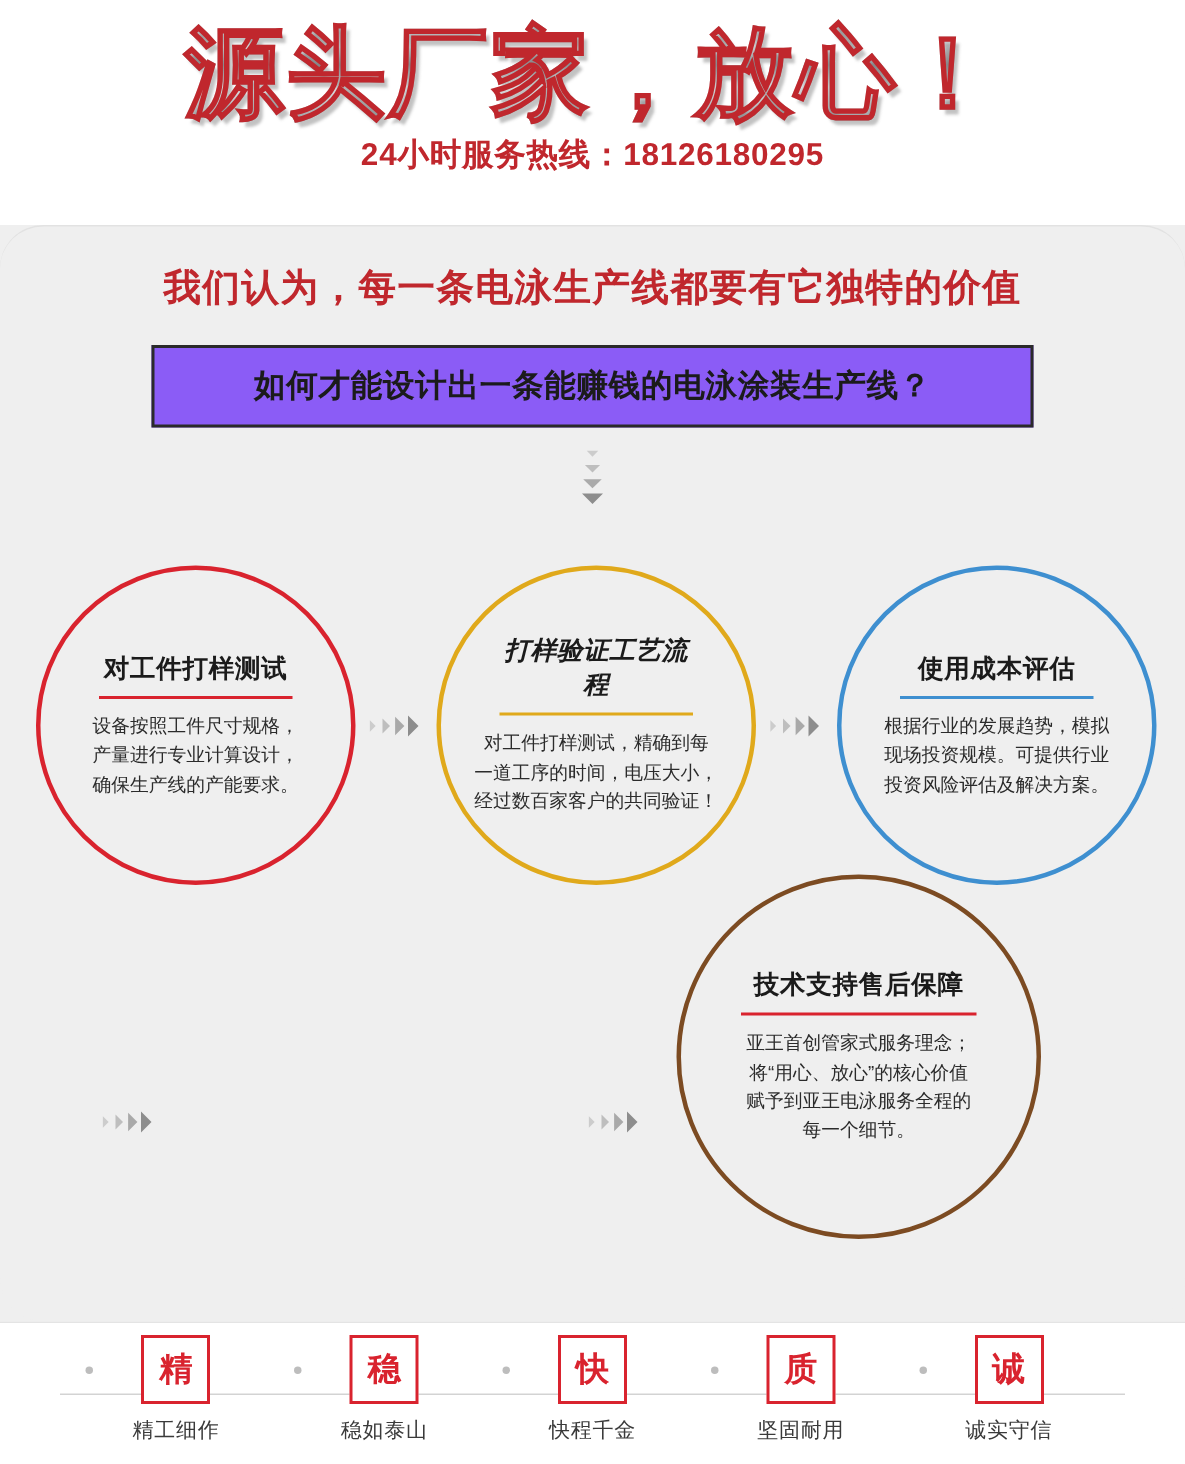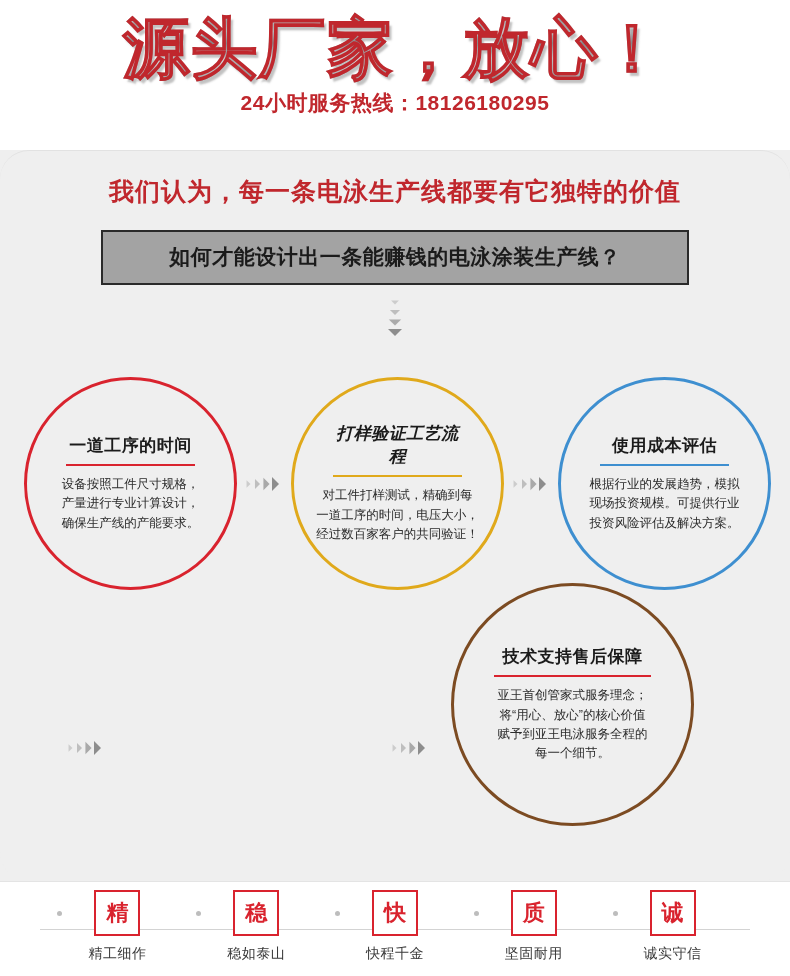--- a/index.html
+++ b/index.html
@@ -62,21 +62,21 @@
     font-weight:bold;
     color:#c0272d;
     padding-top:24px;
     margin:0;
     letter-spacing:1px;
   }
   .question-box{
     width:588px;
     margin:22px auto 0 auto;
     border:2px solid #2a2a2a;
-    background:#a3a3a3;
+    background:#8b5cf6;
     text-align:center;
     padding:11px 0 12px 0;
     box-sizing:border-box;
   }
   .question-box span{
     font-size:21px;
     font-weight:bold;
     color:#1b1b1b;
     letter-spacing:.5px;
   }
@@ -232,21 +232,21 @@
     </div>
 
     <div class="down-arrow">
       <span class="chev c1"></span>
       <span class="chev c2"></span>
       <span class="chev c3"></span>
       <span class="chev c4"></span>
     </div>
 
     <div class="circle c-red" style="left:24px;top:226px;width:213px;height:213px;">
-      <div class="c-title">一道工序的时间</div>
+      <div class="c-title">对工件打样测试</div>
       <div class="c-desc" style="white-space:pre-line;">设备按照工件尺寸规格，
 产量进行专业计算设计，
 确保生产线的产能要求。</div>
     </div>
 
     <div class="right-arrow" style="left:240px;top:318px;">
       <i class="a1"></i>
         <i class="a2"></i>
         <i class="a3"></i>
         <i class="a4"></i>

